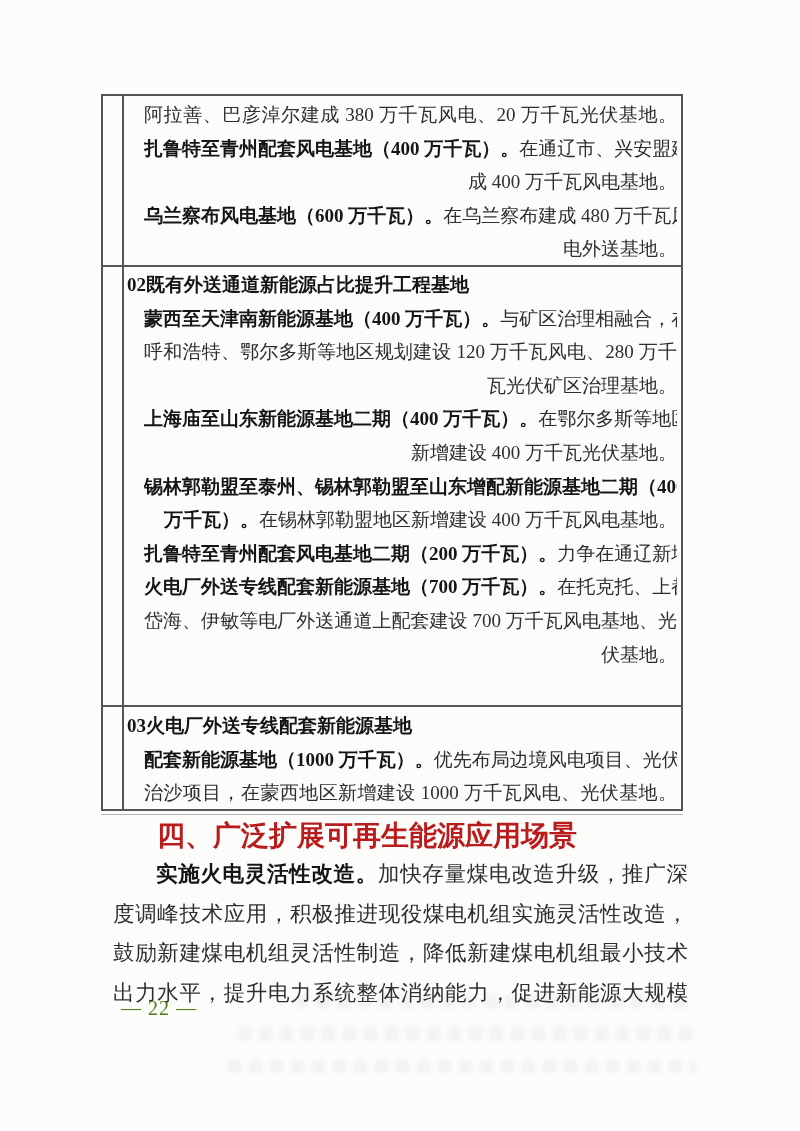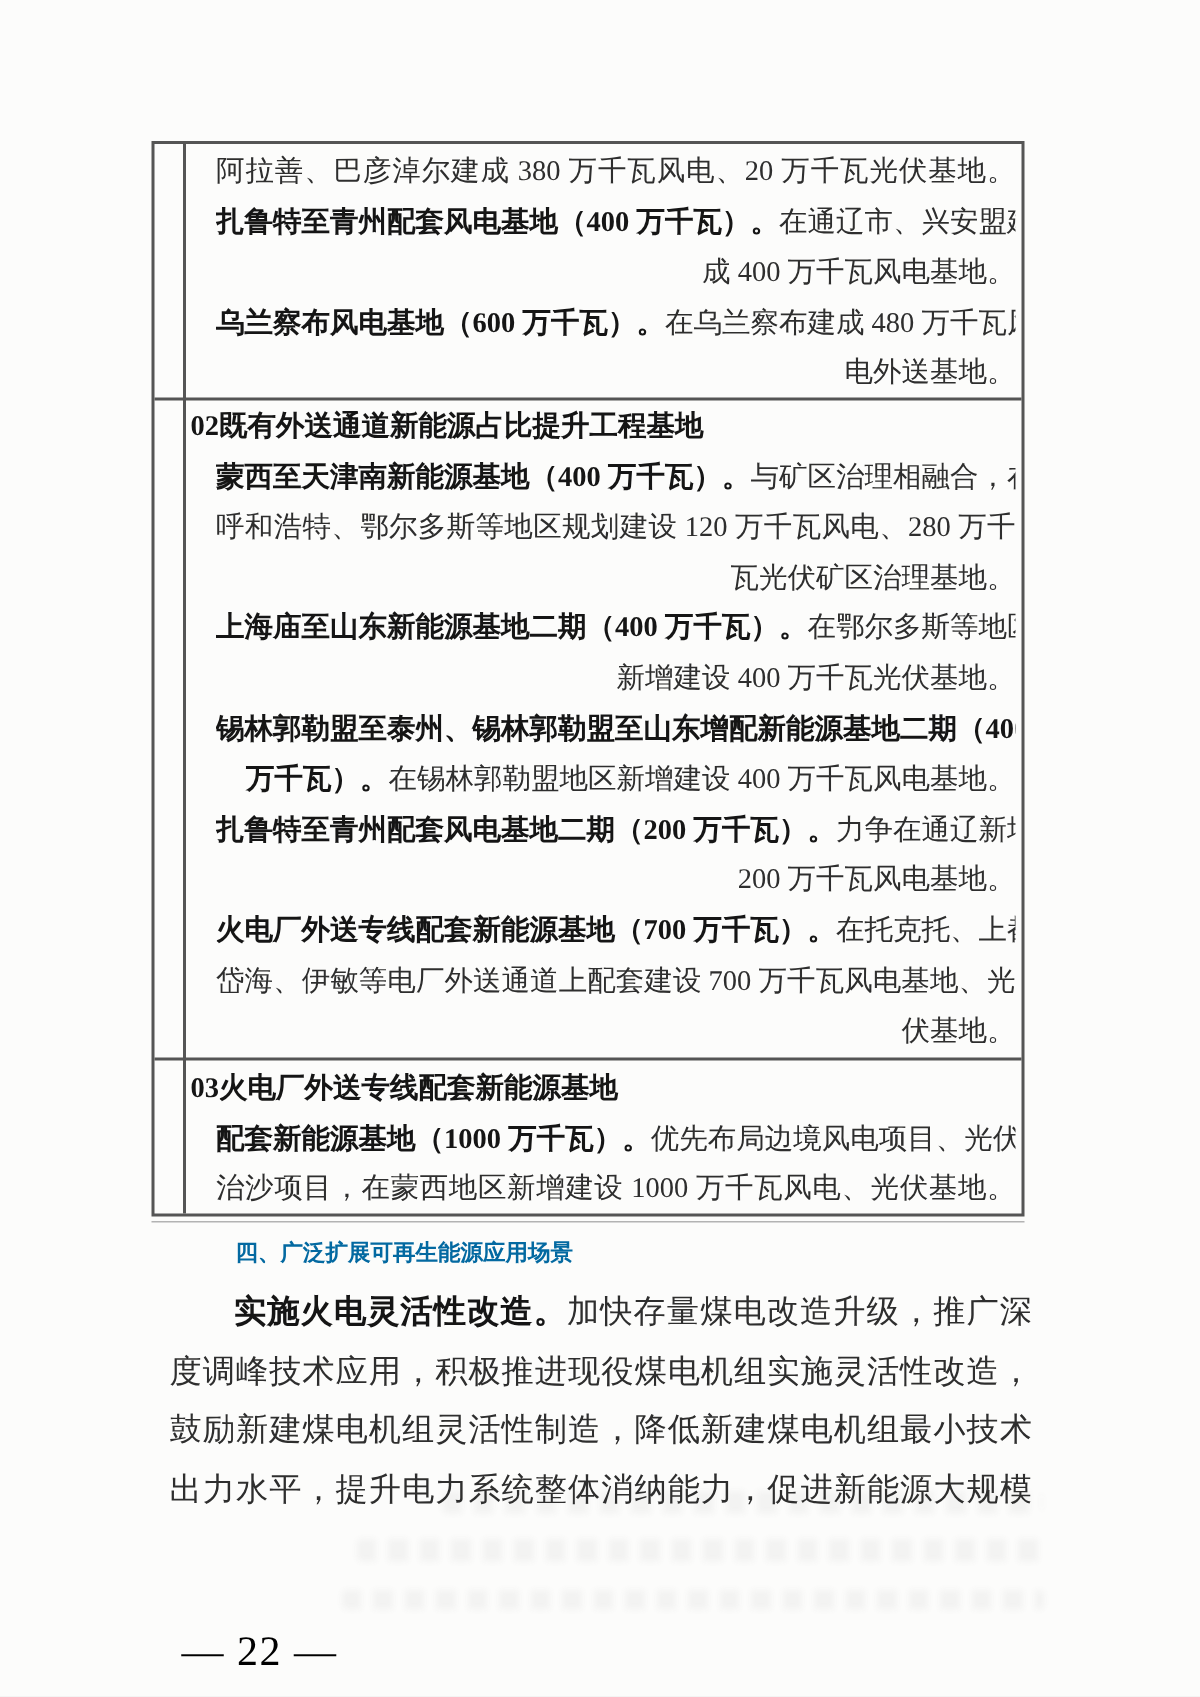--- a/index.html
+++ b/index.html
@@ -79,36 +79,36 @@
     font-weight:bold;color:var(--ink-bold);
     white-space:nowrap;
   }
   .hline .num{flex:0 0 auto;}
 
   
   .heading{
     position:absolute;left:113px;top:819px;
     width:575px;
     padding-left:44px;box-sizing:border-box;
-    font-size:15px;font-weight:bold;color:#0369a1;
+    font-size:28px;font-weight:bold;color:#b91c1c;
     line-height:34px;white-space:nowrap;
   }
   .bodypara{
     position:absolute;left:113px;top:855px;
     width:575px;
     font-size:21.5px;
   }
   .pline{
     line-height:39.5px;
     white-space:nowrap;overflow:hidden;
   }
   .pline.indent{text-indent:43px;}
   .pfooter{
-    position:absolute;left:121px;top:1087px;
-    font-size:28px;color:#000000;line-height:30px;
+    position:absolute;left:121px;top:993px;
+    font-size:20px;color:#4d7c0f;line-height:30px;
     letter-spacing:1px;white-space:nowrap;
   }
 </style>
 </head>
 <body>
 
 <div class="page">
 
   <div class="bleed b1"></div>
   <div class="bleed b2"></div>
@@ -130,21 +130,20 @@
           <span>既有外送通道新能源占比提升工程基地</span>
         </div>
         <div class="tline just"><span class="seg bold">蒙西至天津南新能源基地（400 万千瓦）。</span><span class="seg">与矿区治理相融合，在</span></div>
         <div class="tline just"><span class="seg">呼和浩特、鄂尔多斯等地区规划建设 120 万千瓦风电、280 万千</span></div>
         <div class="tline left"><span class="seg">瓦光伏矿区治理基地。</span></div>
         <div class="tline just"><span class="seg bold">上海庙至山东新能源基地二期（400 万千瓦）。</span><span class="seg">在鄂尔多斯等地区</span></div>
         <div class="tline left"><span class="seg">新增建设 400 万千瓦光伏基地。</span></div>
         <div class="tline just"><span class="seg bold">锡林郭勒盟至泰州、锡林郭勒盟至山东增配新能源基地二期（400</span></div>
         <div class="tline left"><span class="seg bold">万千瓦）。</span><span class="seg">在锡林郭勒盟地区新增建设 400 万千瓦风电基地。</span></div>
         <div class="tline just"><span class="seg bold">扎鲁特至青州配套风电基地二期（200 万千瓦）。</span><span class="seg">力争在通辽新增</span></div>
-        <div class="tline left"><span class="seg">200 万千瓦风电基地。</span></div>
         <div class="tline just"><span class="seg bold">火电厂外送专线配套新能源基地（700 万千瓦）。</span><span class="seg">在托克托、上都、</span></div>
         <div class="tline just"><span class="seg">岱海、伊敏等电厂外送通道上配套建设 700 万千瓦风电基地、光</span></div>
         <div class="tline left"><span class="seg">伏基地。</span></div>
       </div>
       <div class="row r2">
         <div class="hline">
           <span class="num">03</span>
           <span>火电厂外送专线配套新能源基地</span>
         </div>
         <div class="tline just"><span class="seg bold">配套新能源基地（1000 万千瓦）。</span><span class="seg">优先布局边境风电项目、光伏</span></div>

